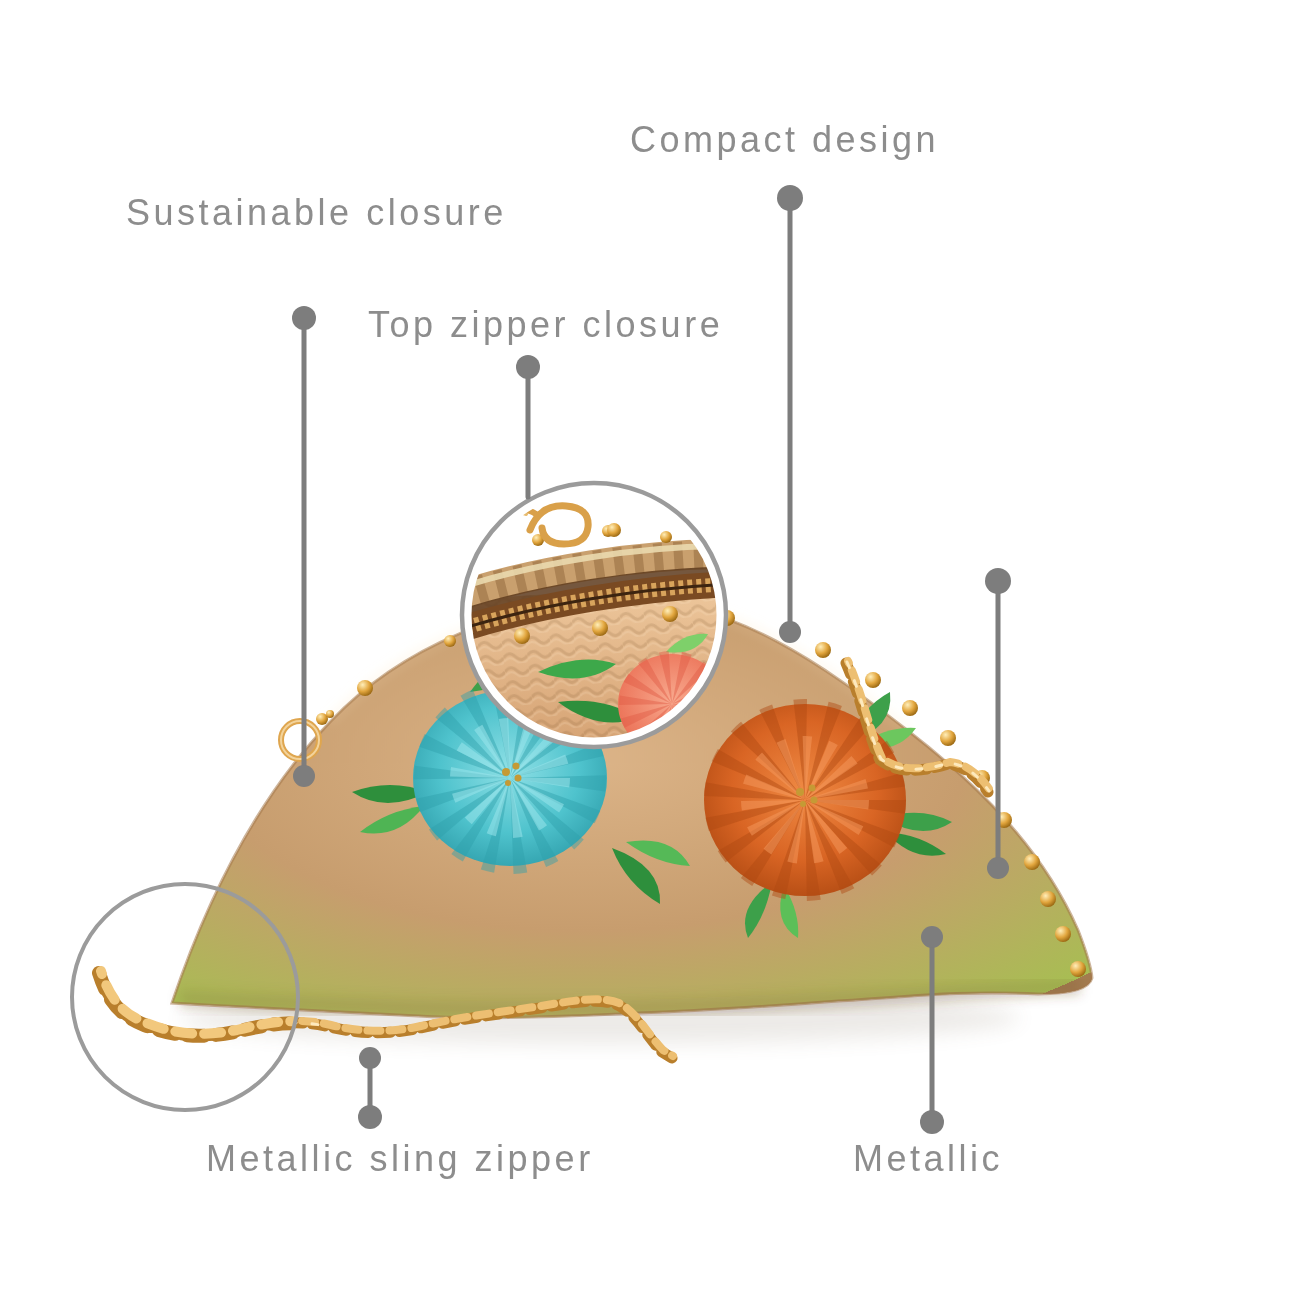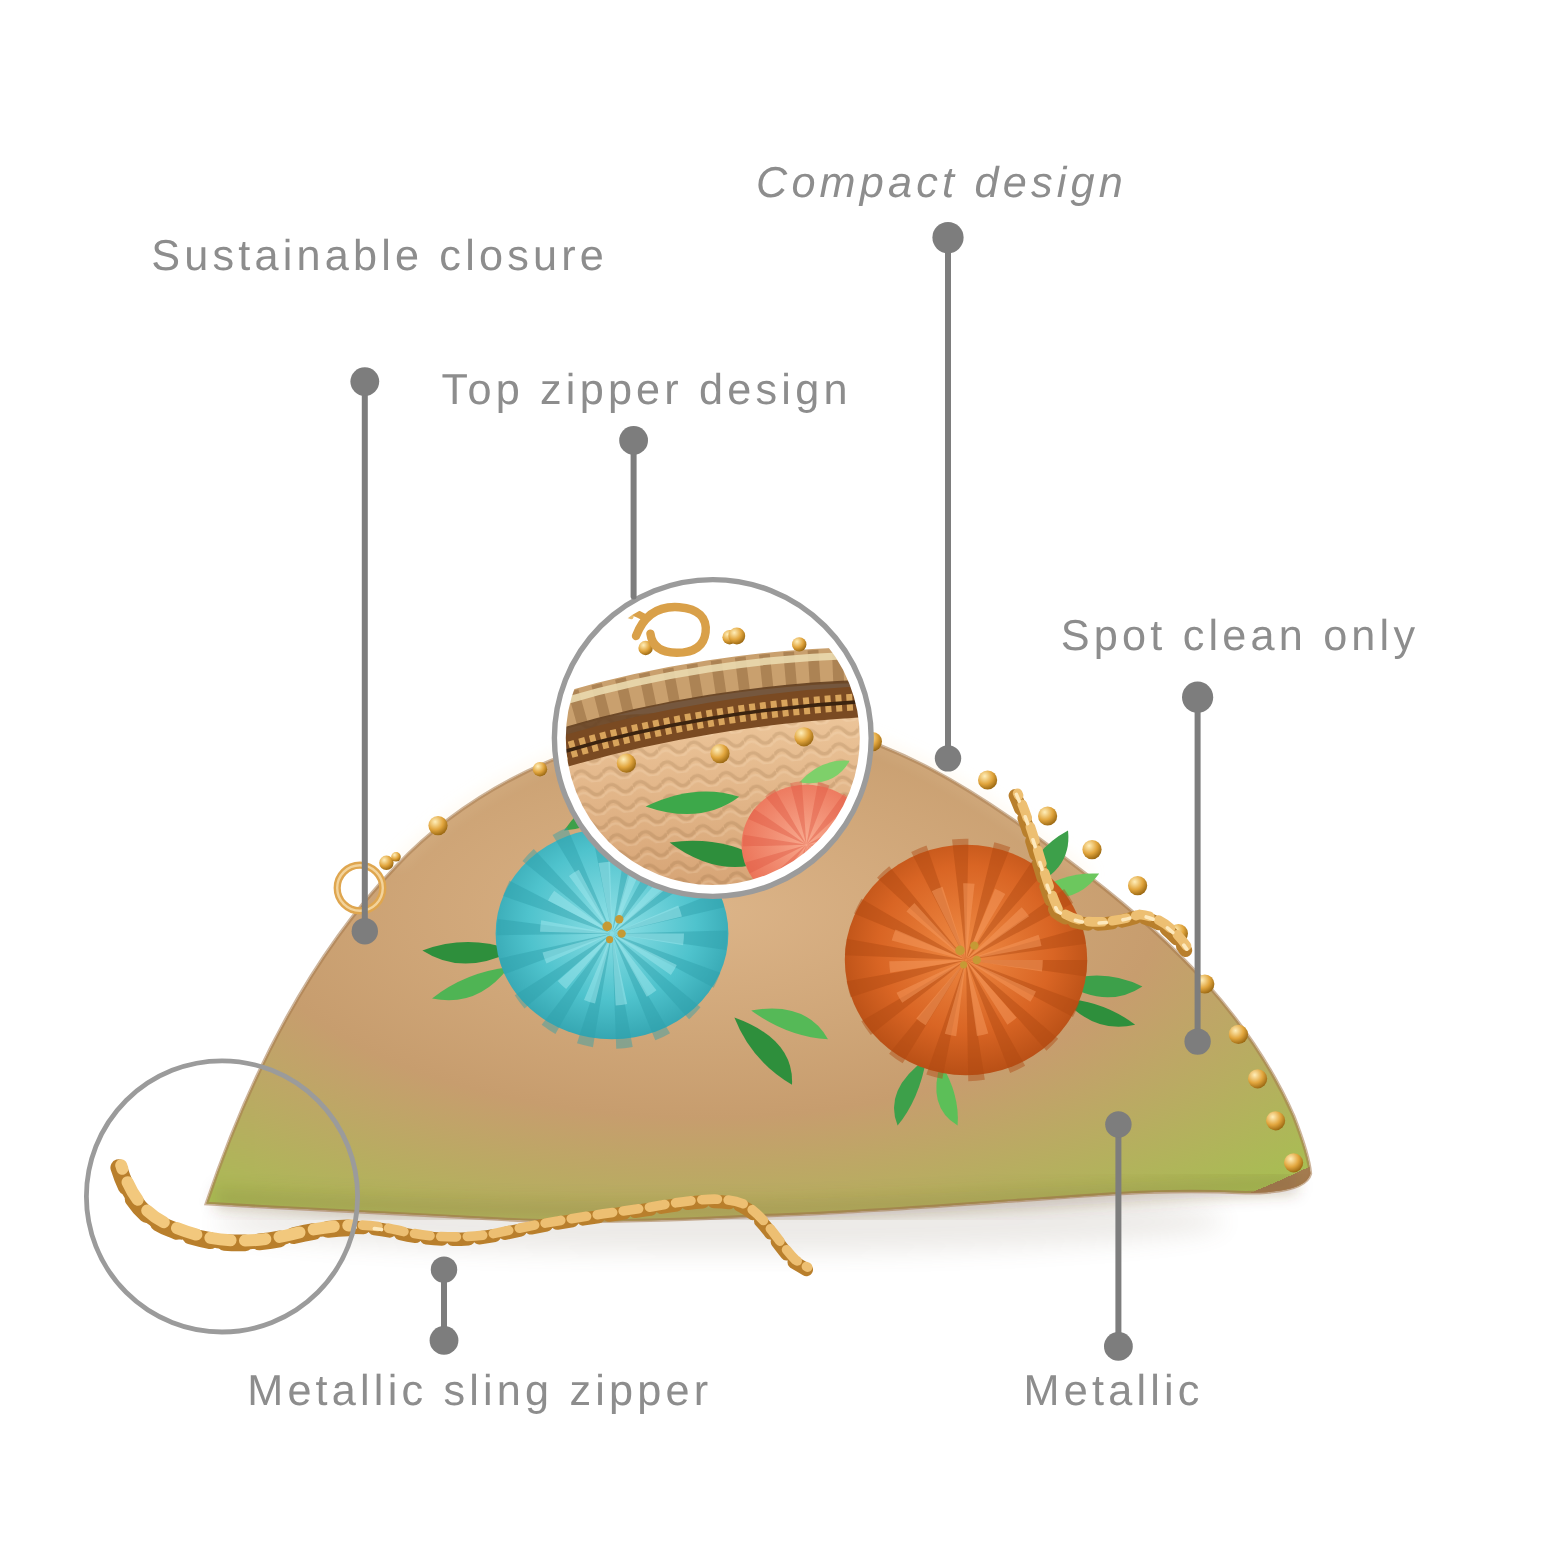--- a/index.html
+++ b/index.html
@@ -7,21 +7,21 @@
     position:relative;width:1300px;height:1300px;background:var(--bg,#fff);
     font-family:"Liberation Sans", sans-serif;overflow:hidden;
   }
   #scene{position:absolute;left:0;top:0;}
   .callout-label{
     position:absolute;color:var(--label,#8d8d8d);font-size:36px;font-weight:400;
     letter-spacing:3.5px;white-space:nowrap;line-height:1.1;
   }
   .lbl-sustainable{left:126px;top:193px;}
   .lbl-zipper{left:368px;top:305px;}
-  .lbl-compact{left:630px;top:132px;font-style:italic;}
+  .lbl-compact{left:630px;top:120px;}
   .lbl-spot{left:884px;top:510px;}
   .lbl-metallic{left:206px;top:1139px;}
   .lbl-handmade{left:853px;top:1139px;}
 </style>
 </head>
 <body>
 
 <div id="stage" style="--bg: #ffffff; --label: #8d8d8d; --line: #7d7d7d;">
 
 <svg id="scene" width="1300" height="1300" viewBox="0 0 1300 1300">
@@ -246,18 +246,17 @@
     </g>
     <g>
       <line x1="932" y1="937" x2="932" y2="1122" stroke-width="5"></line>
       <circle cx="932" cy="937" r="11" stroke="none"></circle>
       <circle cx="932" cy="1122" r="12" stroke="none"></circle>
     </g>
   </g>
 </svg>
 
   <div class="callout-label lbl-sustainable">Sustainable closure</div>
-  <div class="callout-label lbl-zipper">Top zipper design</div>
+  <div class="callout-label lbl-zipper">Top zipper closure</div>
   <div class="callout-label lbl-compact">Compact design</div>
-  <div class="callout-label lbl-spot">Spot clean only</div>
   <div class="callout-label lbl-metallic">Metallic sling zipper</div>
   <div class="callout-label lbl-handmade">Metallic</div>
 </div>
 
 </body></html>

